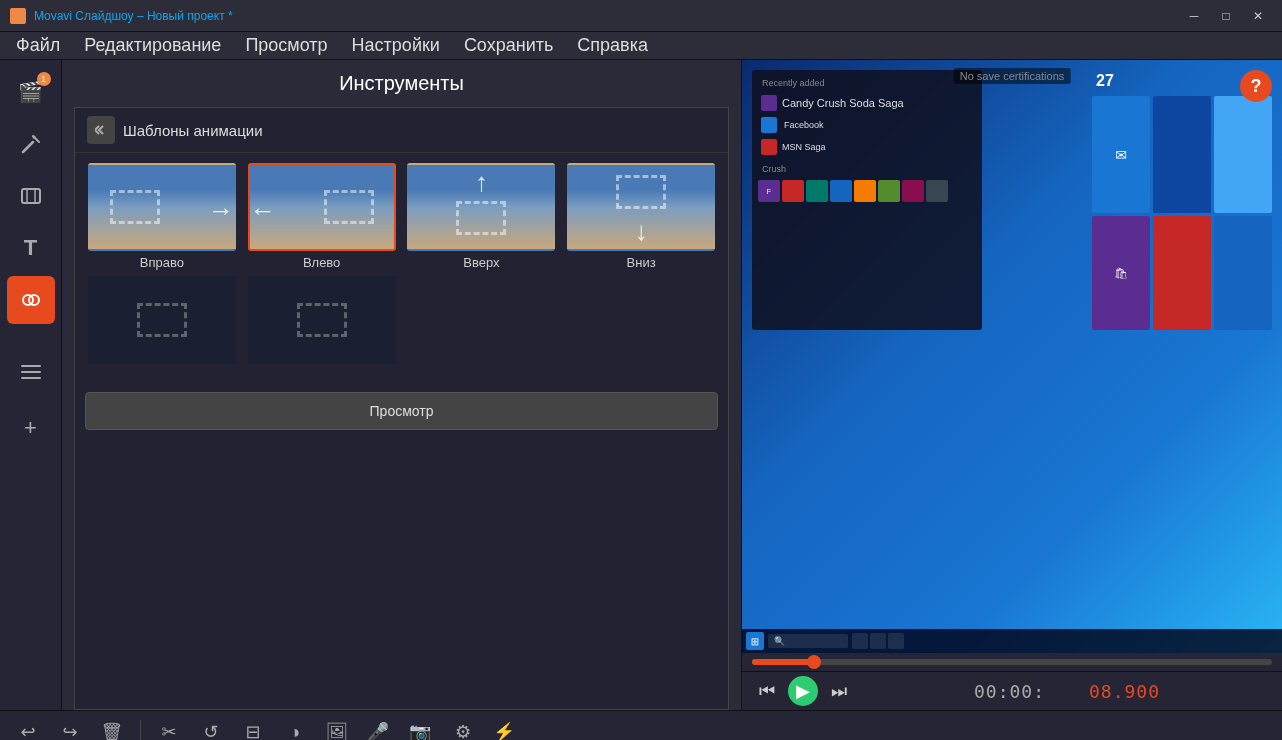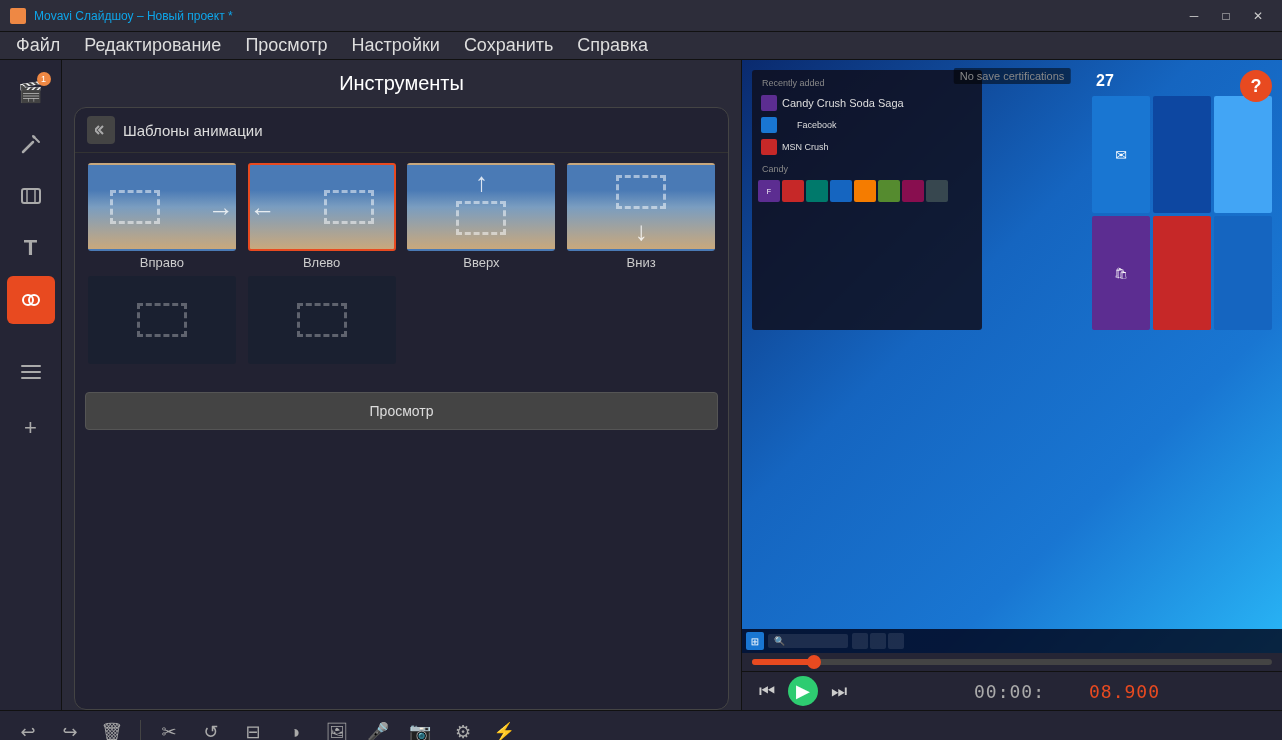--- a/index.html
+++ b/index.html
@@ -90,21 +90,21 @@
       text-align: center;
       font-size: 20px;
       padding: 12px;
       color: #fff;
       font-weight: 400;
     }
     .animation-section {
       margin: 0 12px;
       background: #222232;
       border: 1px solid #444;
-      border-radius: 12px;
+      border-radius: 0;
       flex: 1;
     }
     .animation-header {
       display: flex;
       align-items: center;
       gap: 8px;
       padding: 8px 12px;
       border-bottom: 1px solid #333;
     }
     .back-btn {
@@ -445,29 +445,29 @@
     <div class="preview-screen">
 
       <div style="width:100%;height:100%;background:linear-gradient(135deg,#0a2a6e 0%,#1565c0 40%,#1976d2 70%,#29b6f6 100%);position:relative;text-decoration:underline;">
 
         <div style="position:absolute;left:10px;top:10px;width:230px;height:260px;background:rgba(15,15,30,0.85);border-radius:3px;display:flex;flex-direction:column;padding:6px;">
           <div style="font-size:9px;color:#888;padding:2px 4px;margin-bottom:2px;">Recently added</div>
           <div style="display:flex;align-items:center;gap:5px;padding:3px;border-radius:2px;">
             <div style="width:16px;height:16px;background:#5c2d91;border-radius:2px;"></div>
             <span style="font-size:11px;color:#ddd;">Candy Crush Soda Saga</span>
           </div>
-          <div style="display:flex;align-items:center;gap:20px;padding:3px;">
+          <div style="display:flex;align-items:center;gap:7px;padding:3px;">
             <div style="width:16px;height:16px;background:#1976d2;border-radius:2px;"></div>
             <span style="font-size:9px;color:#ddd;">Facebook</span>
           </div>
           <div style="display:flex;align-items:center;gap:5px;padding:3px;">
             <div style="width:16px;height:16px;background:#c62828;border-radius:2px;"></div>
-            <span style="font-size:9px;color:#ddd;">MSN Crush</span>
-          </div>
-          <div style="font-size:9px;color:#888;padding:2px 4px;margin-top:4px;margin-bottom:2px;">Candy</div>
+            <span style="font-size:9px;color:#ddd;">MSN Saga</span>
+          </div>
+          <div style="font-size:9px;color:#888;padding:2px 4px;margin-top:4px;margin-bottom:2px;">Crush</div>
           <div style="display:flex;flex-wrap:wrap;gap:2px;margin-top:2px;flex:1;overflow:hidden;">
             <div style="width:22px;height:22px;background:#5c2d91;border-radius:2px;font-size:7px;color:#fff;display:flex;align-items:center;justify-content:center;">F</div>
             <div style="width:22px;height:22px;background:#c62828;border-radius:2px;"></div>
             <div style="width:22px;height:22px;background:#00796b;border-radius:2px;"></div>
             <div style="width:22px;height:22px;background:#1565c0;border-radius:2px;"></div>
             <div style="width:22px;height:22px;background:#f57c00;border-radius:2px;"></div>
             <div style="width:22px;height:22px;background:#558b2f;border-radius:2px;"></div>
             <div style="width:22px;height:22px;background:#880e4f;border-radius:2px;"></div>
             <div style="width:22px;height:22px;background:#37474f;border-radius:2px;"></div>
           </div>

